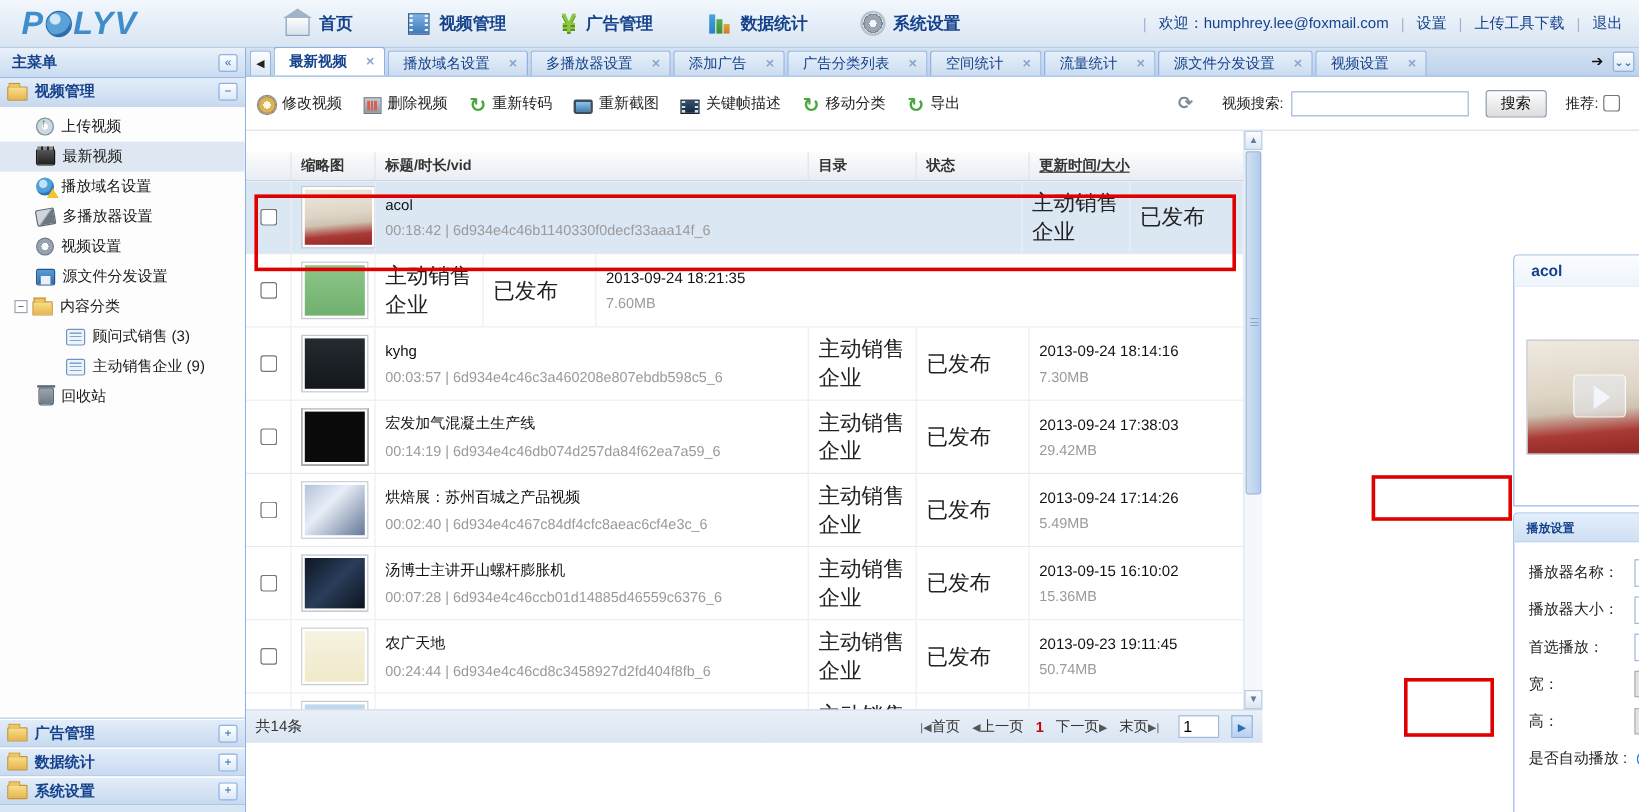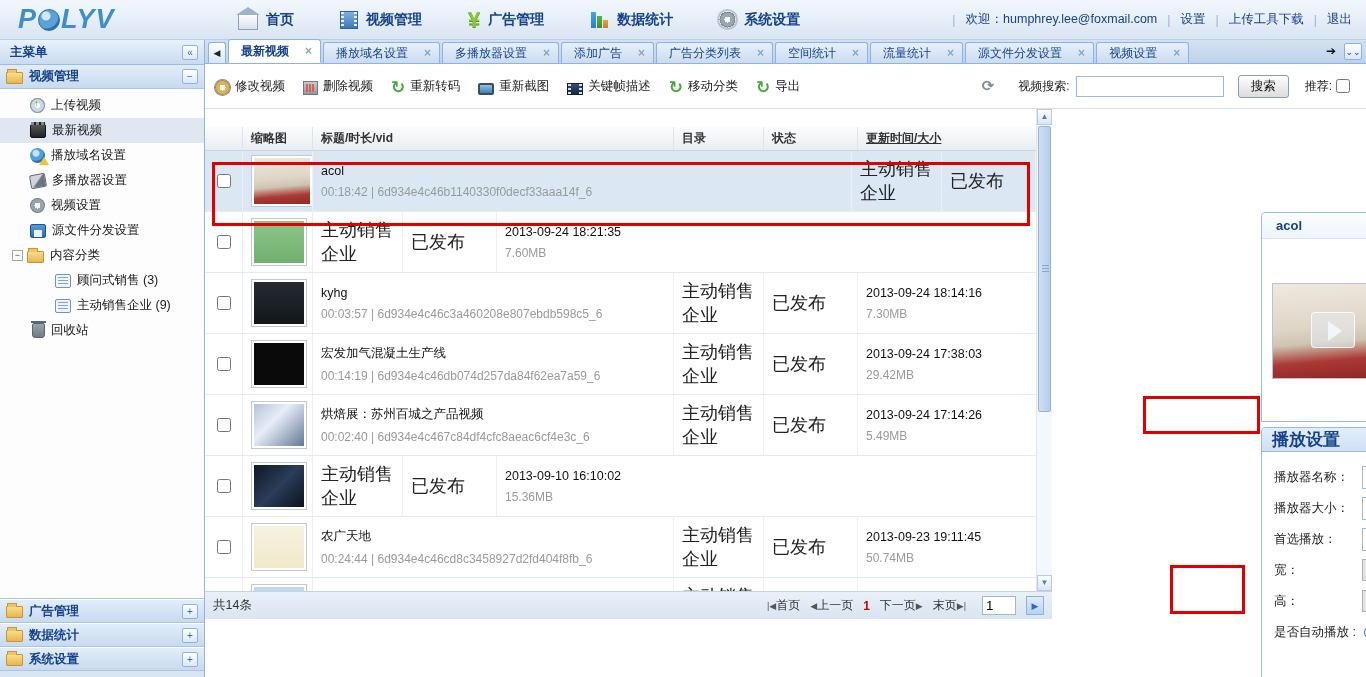--- a/index.html
+++ b/index.html
@@ -178,21 +178,21 @@
     background:linear-gradient(#fbfdff,#eef4fc); border-radius:4px 4px 0 0; }
   .p1-title { font-weight:bold; color:#15428b; font-size:13px; }
   .preview { position:absolute; left:10px; top:70px; width:126px; height:96px; border:1px solid #b9c4d0; }
   .play-ovl { position:absolute; left:38px; top:28px; width:44px; height:36px; background:rgba(230,235,240,.55);
     border:1px solid rgba(255,255,255,.8); border-radius:4px; }
   .play-ovl:after { content:""; position:absolute; left:16px; top:8px; border-left:14px solid #f2f6fa; border-top:10px solid transparent; border-bottom:10px solid transparent; }
 
   .panel2 { top:223px; height:270px; }
   .p2-head { height:24px; display:flex; align-items:center; padding:0 6px 0 10px; border-bottom:1px solid #99bbe8;
     background:linear-gradient(#e3eefb,#cfe0f3); border-radius:4px 4px 0 0; }
-  .p2-title { font-weight:bold; color:#15428b; font-size:17px; }
+  .p2-title { font-weight:bold; color:#15428b; font-size:10px; }
   .p2-body { padding:13px 10px 0 12px; }
   .frow { display:flex; align-items:center; height:24px; margin-bottom:7px; }
   .flabel { width:88px; color:#222; font-size:12.5px; flex:none; }
   .xsel { display:flex; height:23px; border:1px solid #9db9d8; background:#fff; cursor:pointer; }
   .xsel .sval { padding:3px 6px 0 6px; font-size:12.5px; color:#111; }
   .w110 { width:110px; } .w106 { width:106px; } .w68 { width:68px; }
   .dis-input { width:86px; height:22px; background:#e3e3e3; border:1px solid #b0b0b0; color:#9a9a9a; padding:0 5px; font-size:12.5px; }
   .radio-row { display:flex; align-items:center; }
   .radio-row input { margin:0 3px 0 8px; }
   .save-row { display:flex; justify-content:center; margin-top:10px; }
@@ -542,29 +542,35 @@
                   </div>
               </div>
 
               <div class="vrow">
                 <div class="cell c-check">
                     <input type="checkbox" style="">
                   </div>
                 <div class="cell c-thumb">
                     <span class="thumb" style="background:linear-gradient(135deg,#0c1420 0%,#2a3d5a 50%,#0a0f18 100%)"></span>
                   </div>
+                <div class="cell c-title">
+                    <div class="two-line">
+                  <span class="line-main">汤博士主讲开山螺杆膨胀机</span>
+                  <span class="line-sub">00:07:28 | 6d934e4c46ccb01d14885d46559c6376_6</span>
+                </div>
+                  </div>
                 <div class="cell c-cat">
                     <span class="cat-text">主动销售企业</span>
                   </div>
                 <div class="cell c-status">
                     <span class="status-text">已发布</span>
                   </div>
                 <div class="cell c-time">
                     <div class="two-line">
-                  <span class="line-main">2013-09-10 16:10:02</span>
+                  <span class="line-main">2013-09-15 16:10:02</span>
                   <span class="line-sub">15.36MB</span>
                 </div>
                   </div>
               </div>
 
               <div class="vrow">
                 <div class="cell c-check">
                     <input type="checkbox" style="">
                   </div>
                 <div class="cell c-thumb">

